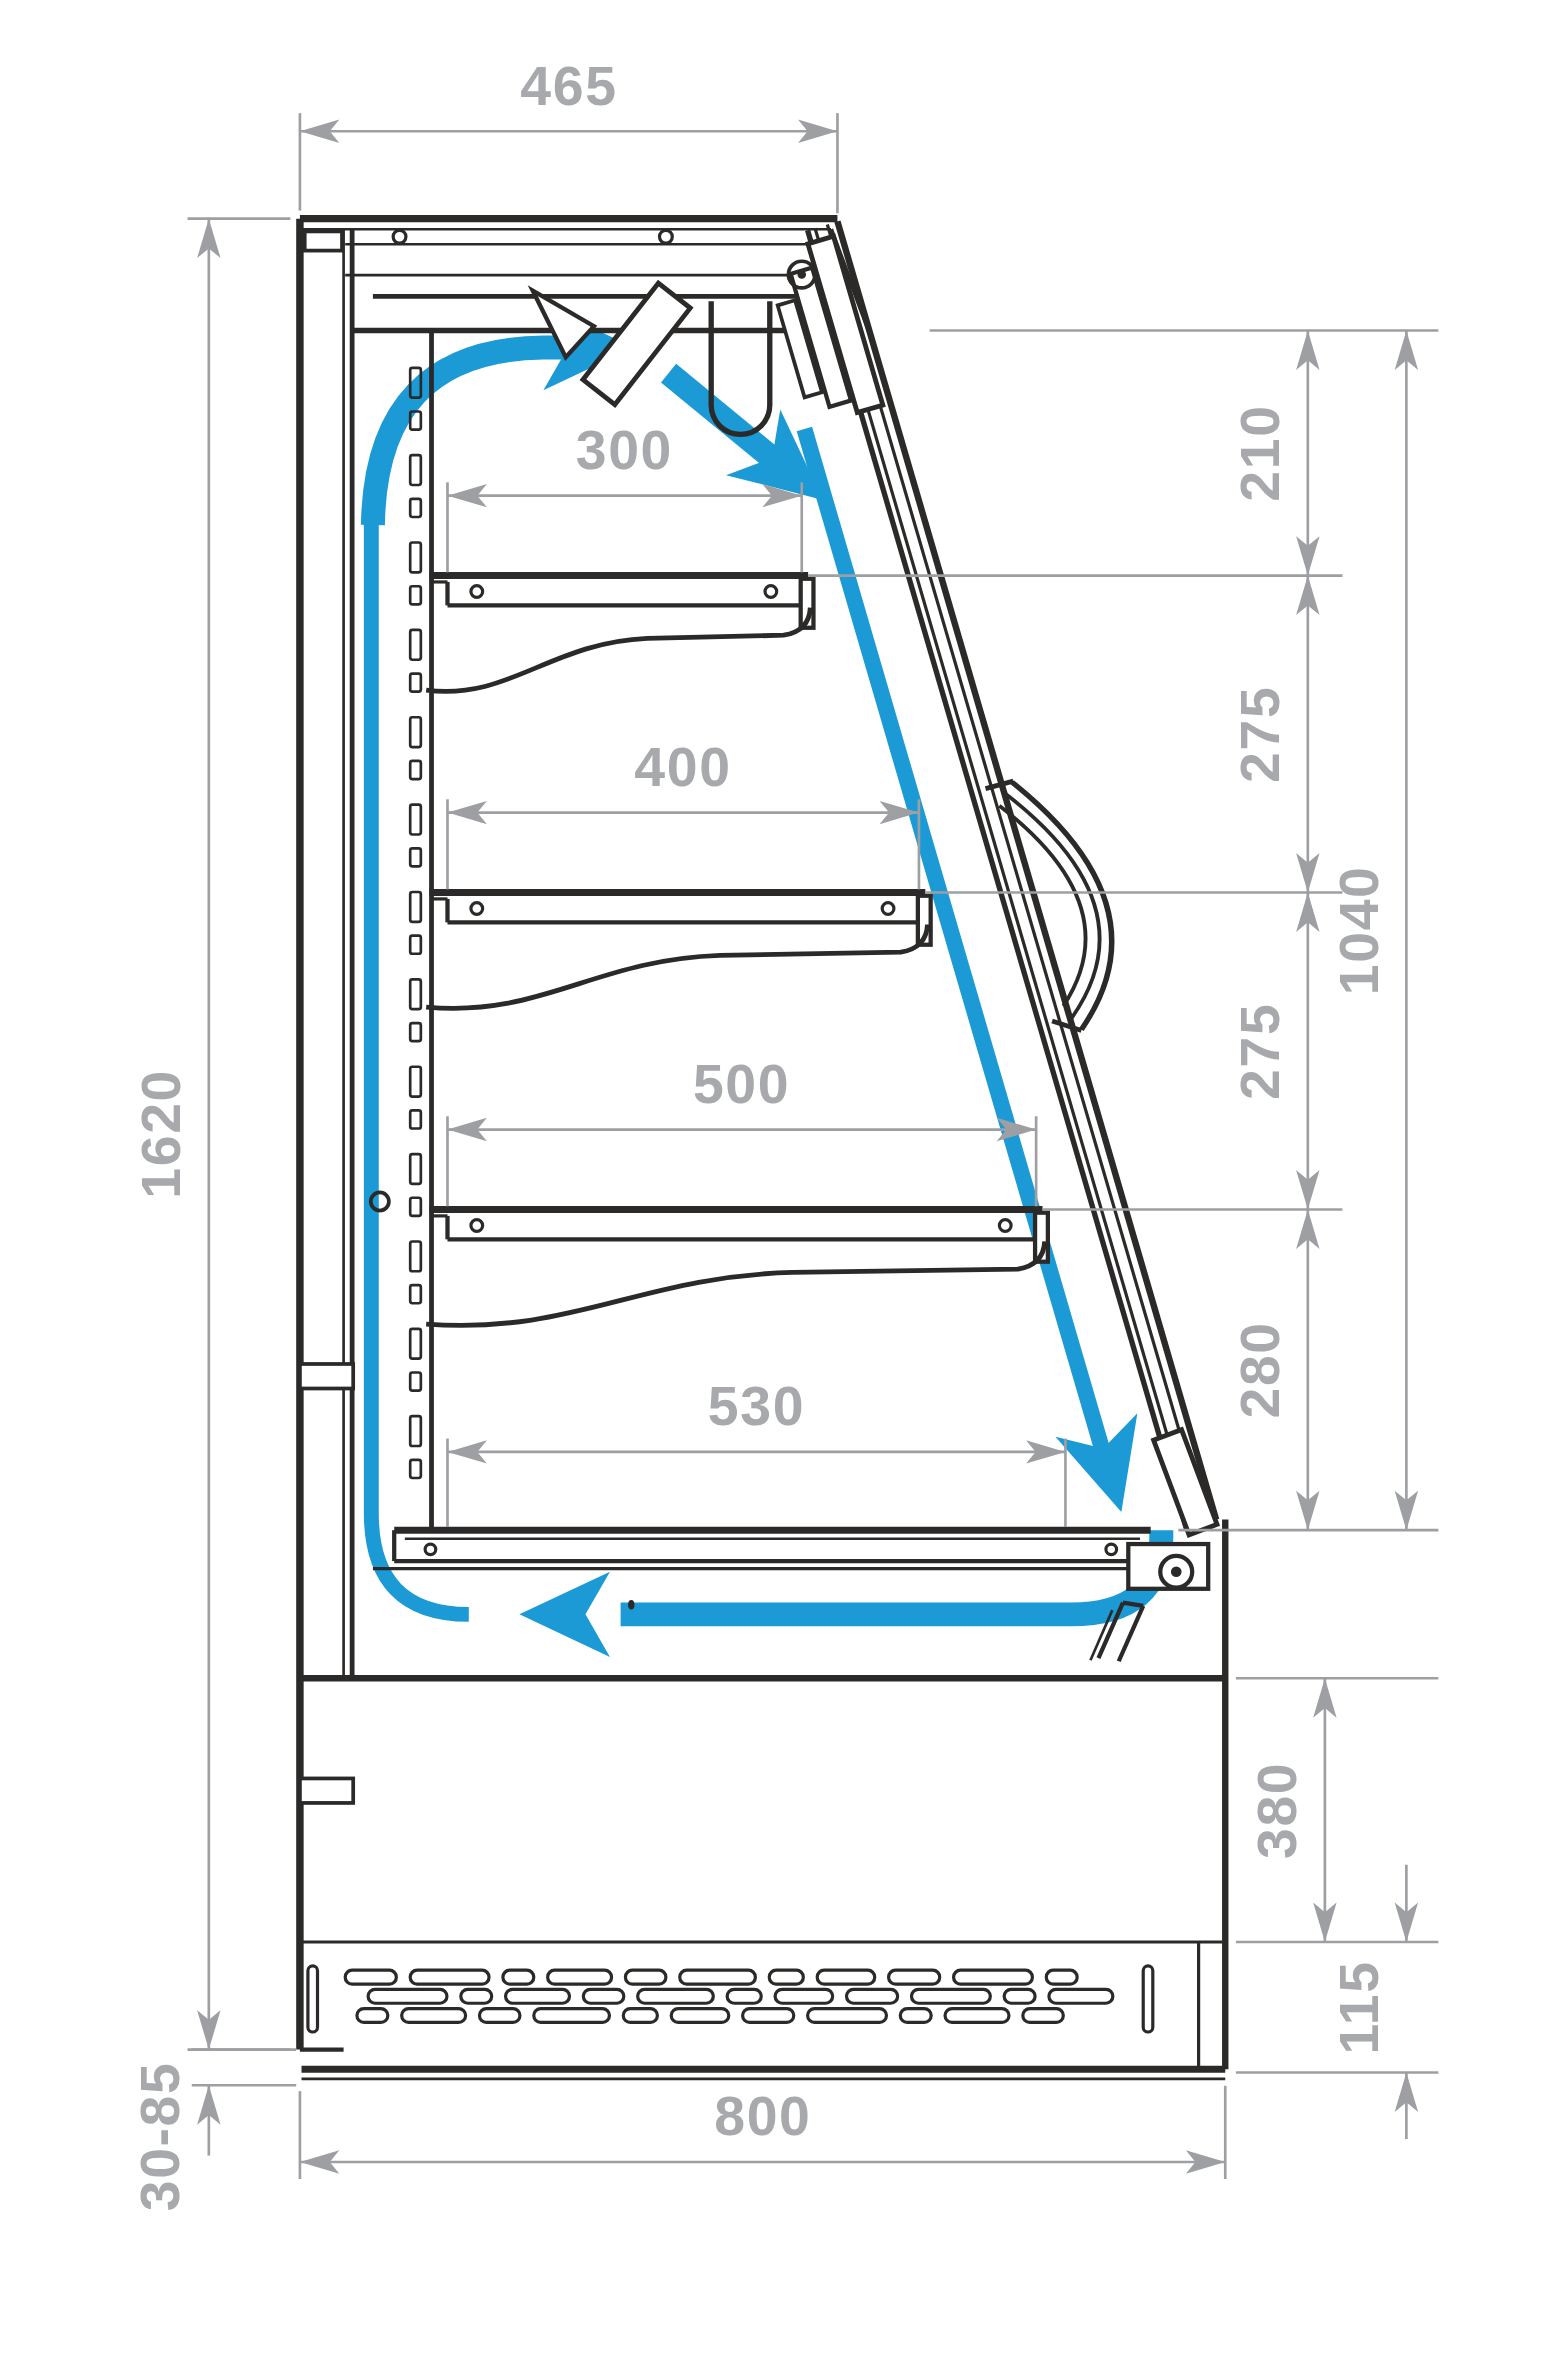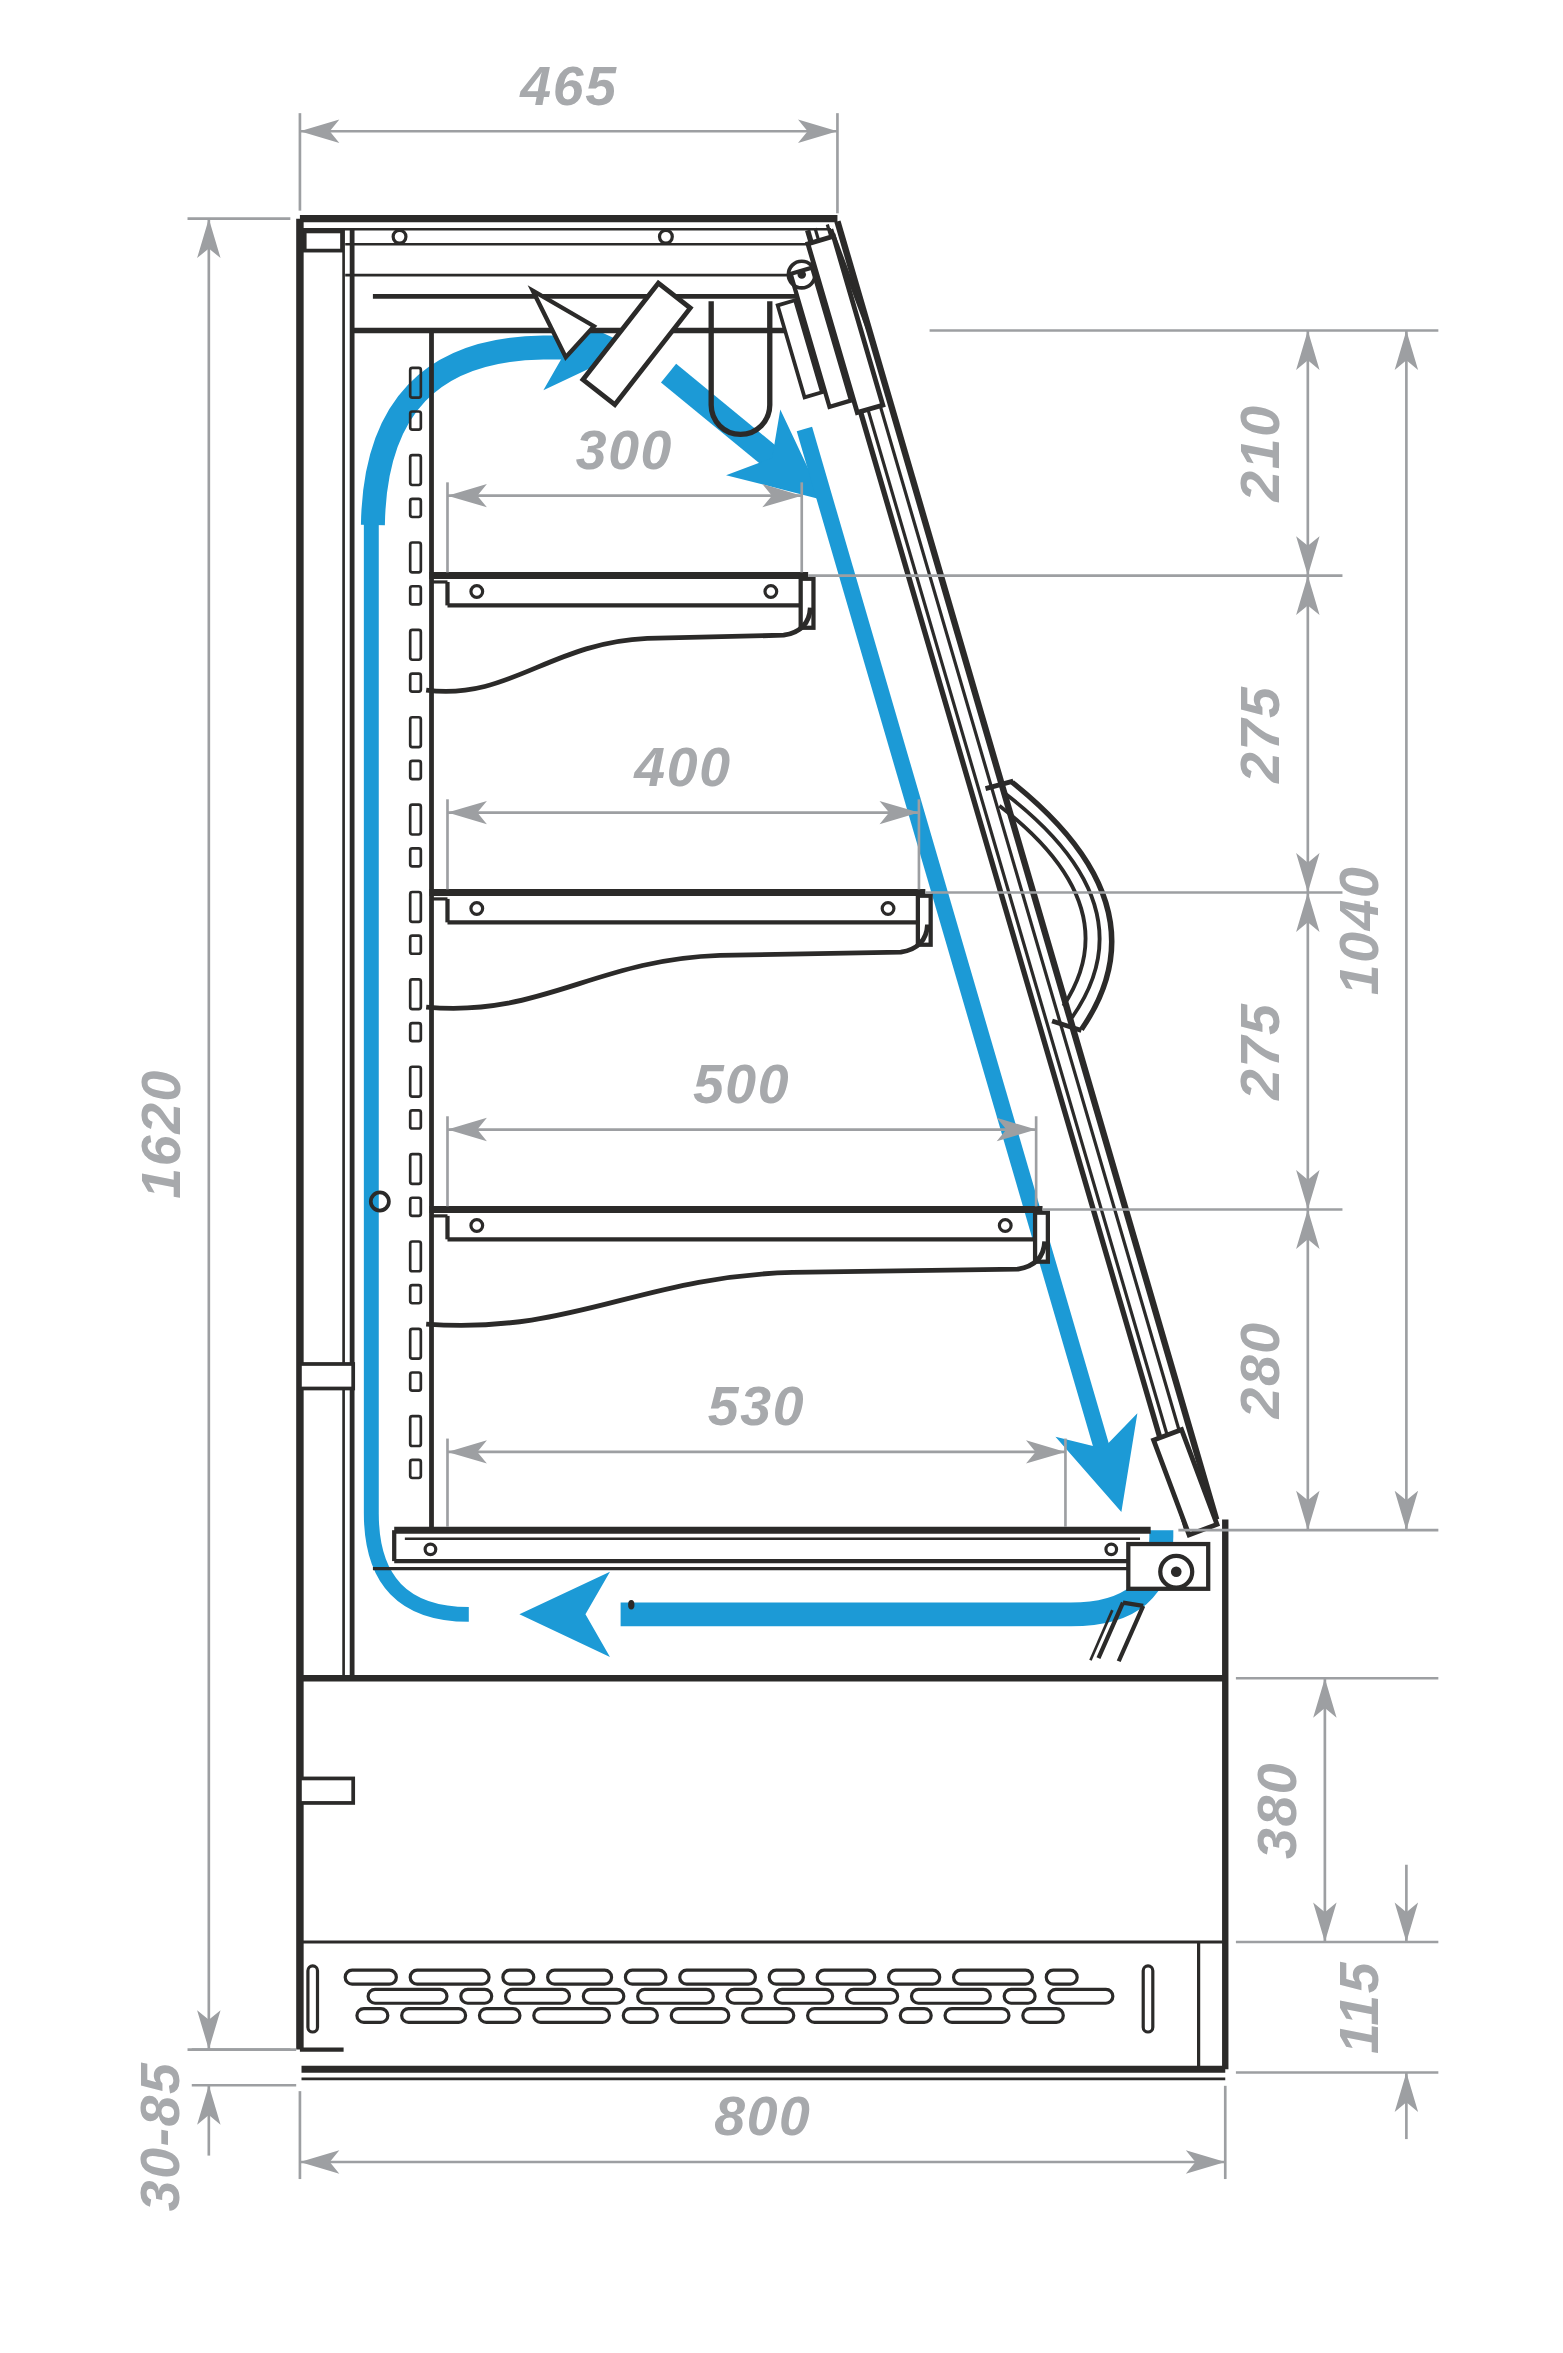--- a/index.html
+++ b/index.html
@@ -1,17 +1,17 @@
 <!DOCTYPE html>
 <html style="font-size:8.5px"><head>
 <meta charset="utf-8">
 <style>
   html,body{margin:0;padding:0;background:#ffffff;}
   body{width:1563px;height:2354px;position:relative;font-family:"Liberation Sans",sans-serif;}
-  #stage{position:absolute;inset:0;font-style:italic;}
+  #stage{position:absolute;inset:0;}
   svg{display:block;width:1563px;height:2354px;}
   .blk{stroke:#2b2a29;fill:none;stroke-linecap:butt;}
   .blkf{fill:#2b2a29;stroke:none;}
   .wht{fill:#ffffff;stroke:#2b2a29;}
   .dim{stroke:#9d9fa2;stroke-width:5;fill:none;}
   .dimh{fill:#9d9fa2;stroke:none;}
   .blue{stroke:#1c9ad6;fill:none;}
   .bluef{fill:#1c9ad6;stroke:none;}
   text.dimt{fill:#a7a9ac;font-family:"Liberation Sans",sans-serif;font-weight:bold;
             font-size:104px;letter-spacing:3px;text-anchor:middle;}

